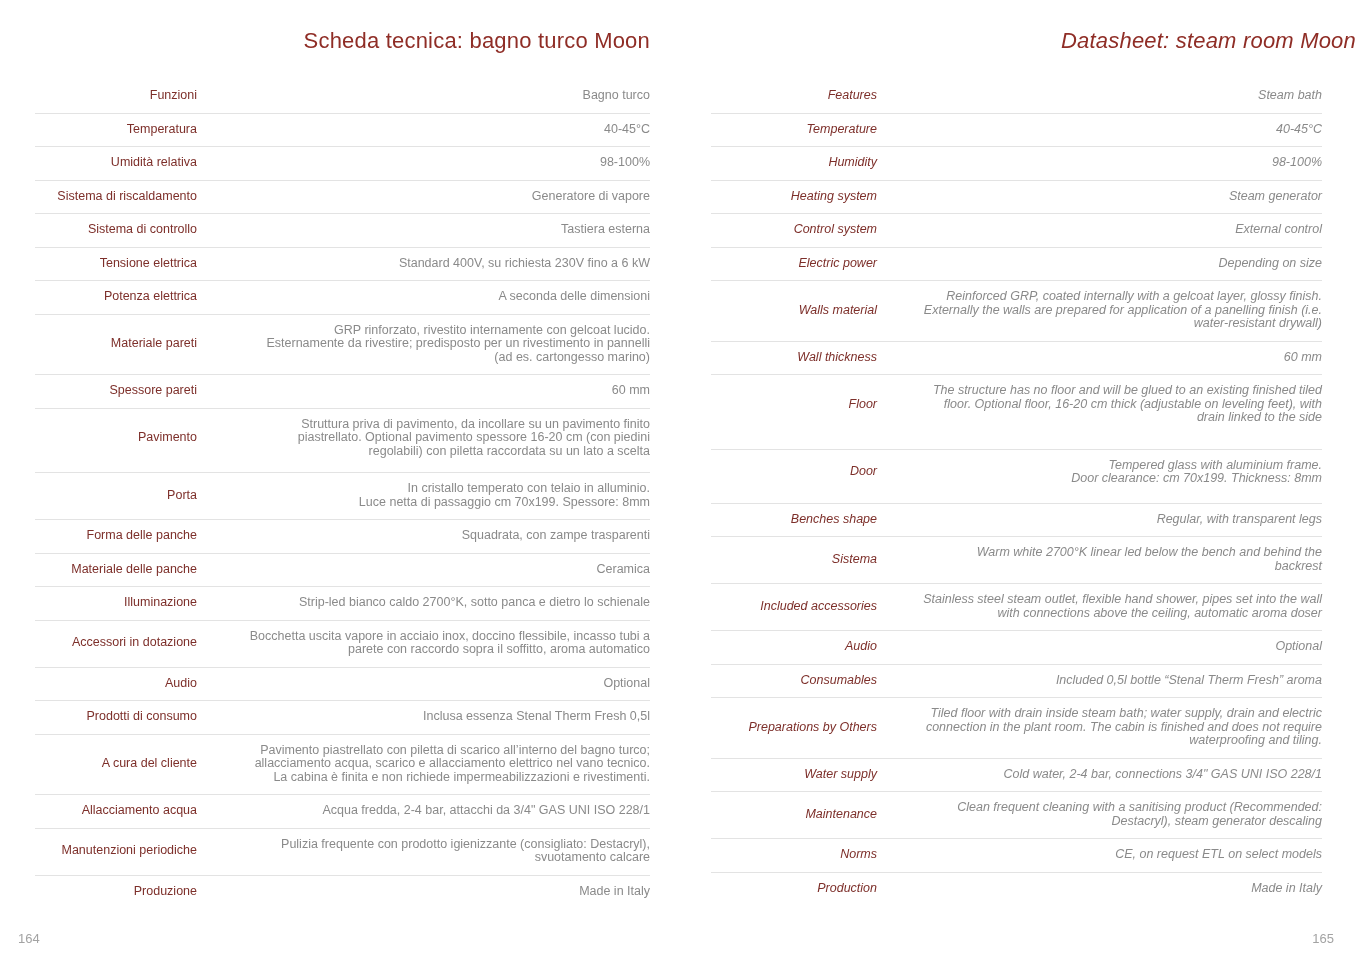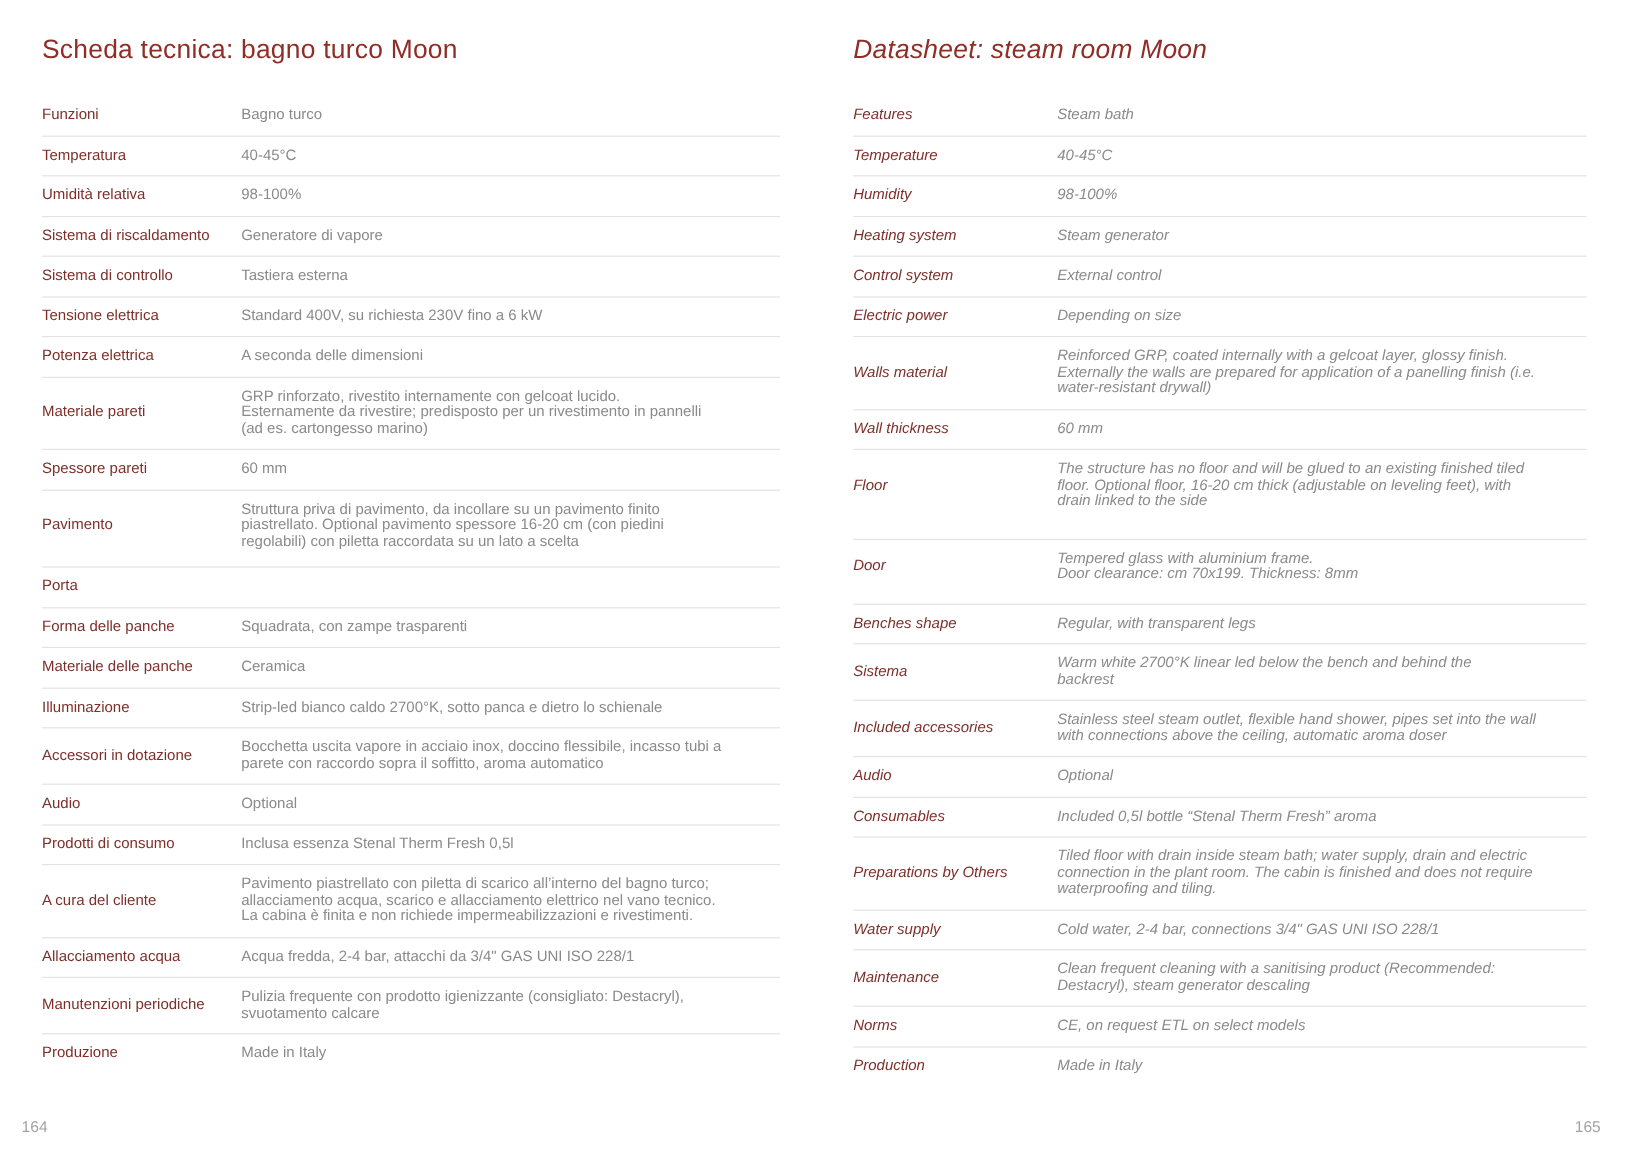--- a/index.html
+++ b/index.html
@@ -10,21 +10,21 @@
     --pagenum-color:#a3a3a3;
   }
   html,body{margin:0;padding:0;}
   body{
     width:1356px;height:959px;
     background:#ffffff;
     font-family:"Liberation Sans", sans-serif;
     overflow:hidden;
     position:relative;
   }
-  .spread{display:flex;width:1356px;height:771px;}
+  .spread{display:flex;width:1356px;height:771px;text-align:right;}
   .page{position:relative;box-sizing:border-box;width:678px;height:959px;}
   .page-left{padding:28px 28px 0 35px;}
   .page-right{padding:28px 0 0 33px;}
   .page-right .page-title,
   .page-right .spec-label,
   .page-right .spec-value{font-style:italic;}
   .page-title{
     margin:0 0 26px 0;
     font-size:22px;
     font-weight:400;
@@ -116,20 +116,22 @@
           <div class="spec-value">60 mm</div>
         </div>
         <div class="spec-row" data-row="9">
           <div class="spec-label">Pavimento</div>
           <div class="spec-value">Struttura priva di pavimento, da incollare su un pavimento finito
 piastrellato. Optional pavimento spessore 16-20 cm (con piedini
 regolabili) con piletta raccordata su un lato a scelta</div>
         </div>
         <div class="spec-row" data-row="10">
           <div class="spec-label">Porta</div>
+          <div class="spec-value">In cristallo temperato con telaio in alluminio.
+Luce netta di passaggio cm 70x199. Spessore: 8mm</div>
         </div>
         <div class="spec-row" data-row="11">
           <div class="spec-label">Forma delle panche</div>
           <div class="spec-value">Squadrata, con zampe trasparenti</div>
         </div>
         <div class="spec-row" data-row="12">
           <div class="spec-label">Materiale delle panche</div>
           <div class="spec-value">Ceramica</div>
         </div>
         <div class="spec-row" data-row="13">

